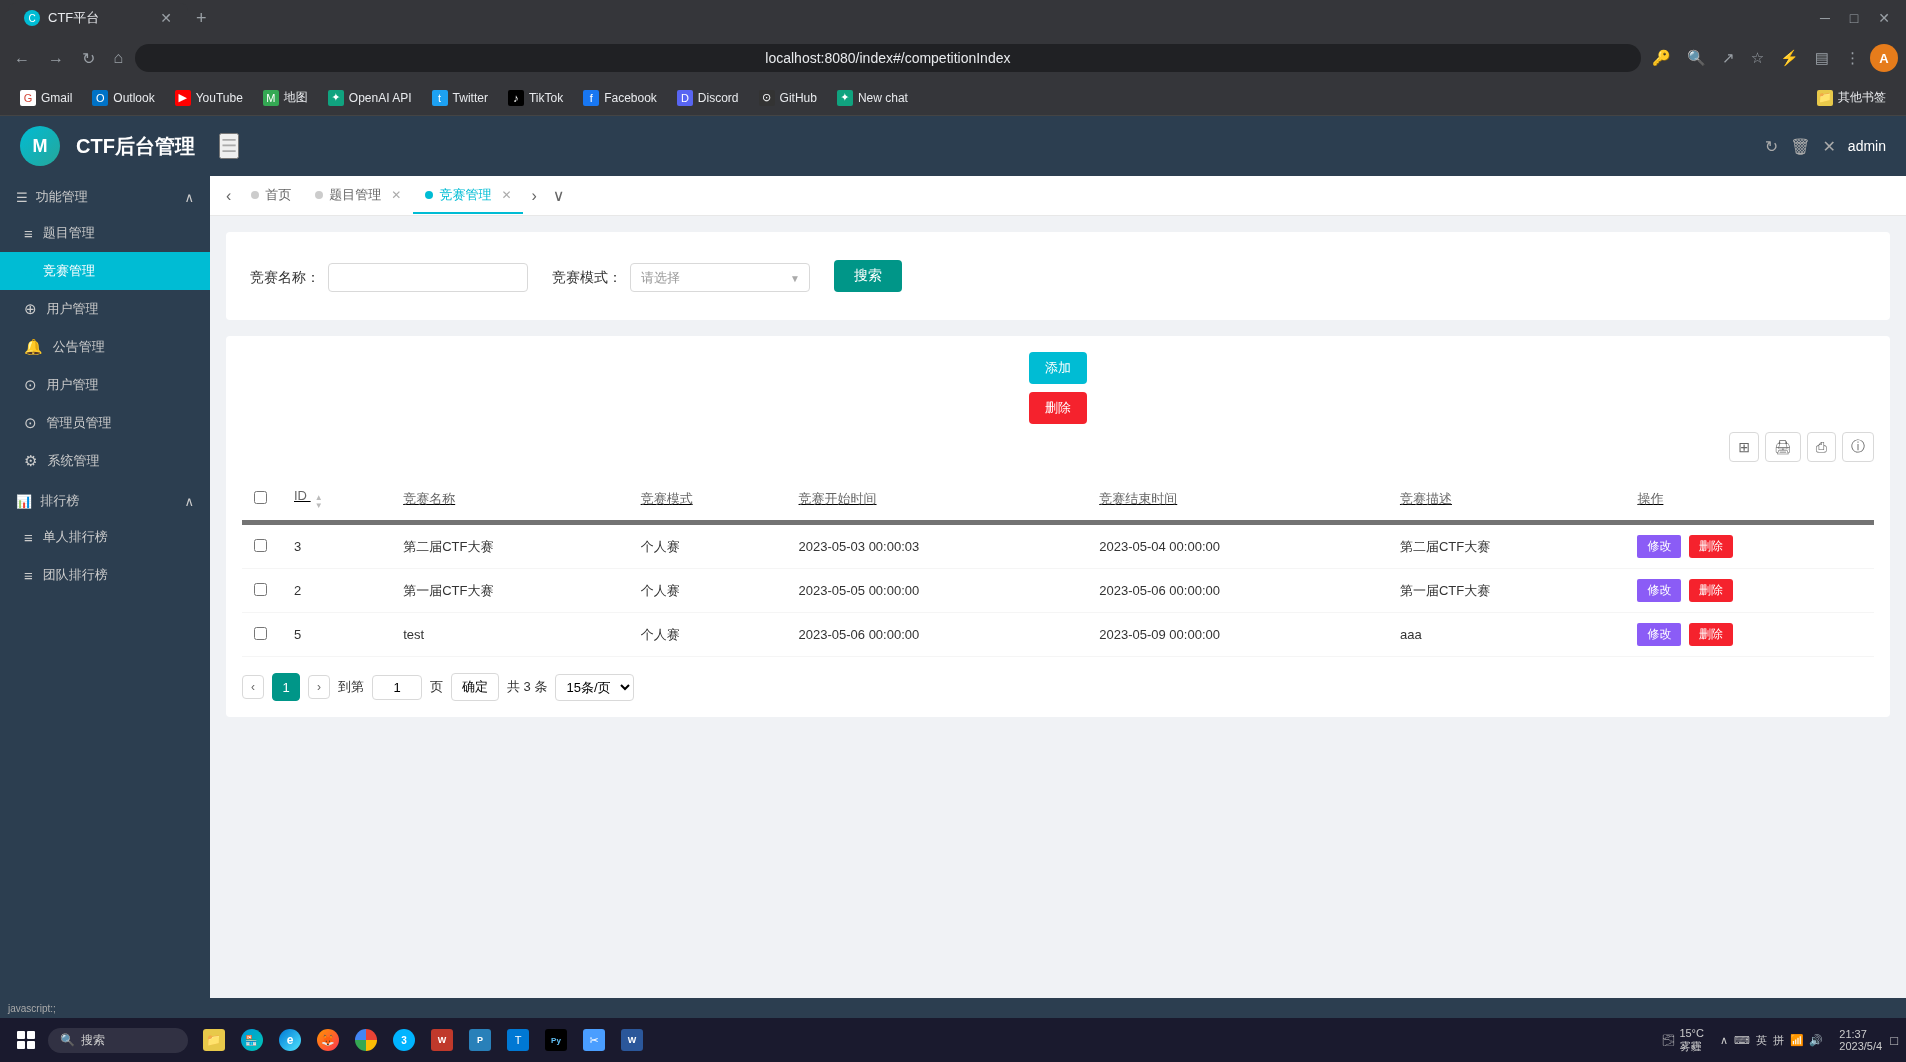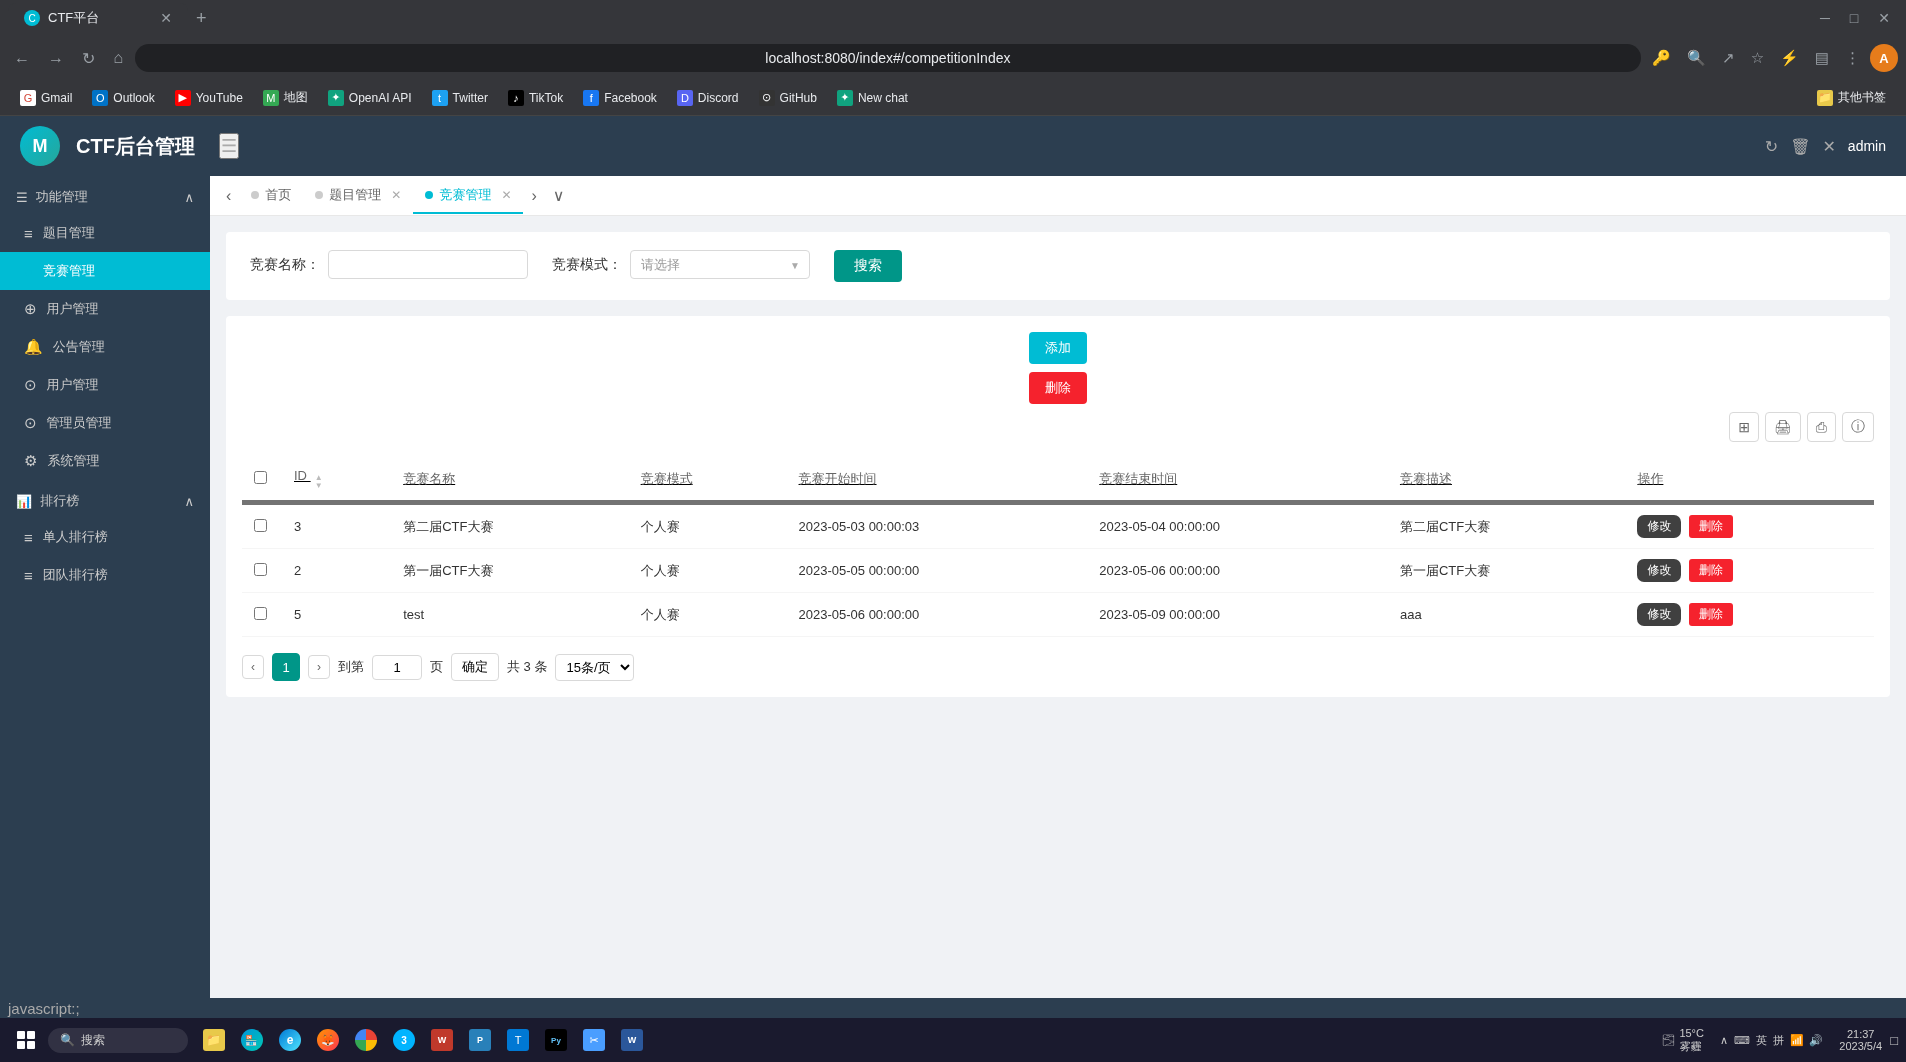--- a/index.html
+++ b/index.html
@@ -67,21 +67,21 @@
     .tab-nav-btn { background: none; border: none; color: #666; cursor: pointer; font-size: 16px; padding: 4px 8px; }
     .page-tab { display: flex; align-items: center; gap: 6px; padding: 8px 12px; font-size: 13px; color: #666; cursor: pointer; border-bottom: 2px solid transparent; margin-bottom: -1px; }
     .page-tab.active { color: #00bcd4; border-bottom-color: #00bcd4; }
     .page-tab .dot { width: 8px; height: 8px; border-radius: 50%; background: #ccc; }
     .page-tab.active .dot { background: #00bcd4; }
     .page-tab .tab-x { font-size: 12px; color: #aaa; margin-left: 4px; }
 
     .content-inner { flex: 1; padding: 16px; overflow-y: auto; }
 
     
-    .search-panel { background: white; border-radius: 4px; padding: 18px 24px; margin-bottom: 16px; display: flex; align-items: flex-start; gap: 24px; }
+    .search-panel { background: white; border-radius: 4px; padding: 28px 24px; margin-bottom: 16px; display: flex; align-items: flex-end; gap: 24px; }
     .search-field { display: flex; align-items: center; gap: 8px; }
     .search-label { color: #333; font-size: 14px; white-space: nowrap; }
     .search-input { border: 1px solid #d9d9d9; border-radius: 4px; padding: 6px 10px; font-size: 13px; width: 200px; outline: none; }
     .search-select { border: 1px solid #d9d9d9; border-radius: 4px; padding: 6px 10px; font-size: 13px; width: 180px; background: white; color: #999; outline: none; appearance: none; cursor: pointer; }
     .search-select-wrapper { position: relative; }
     .search-select-wrapper::after { content: '▼'; position: absolute; right: 10px; top: 50%; transform: translateY(-50%); color: #aaa; font-size: 10px; pointer-events: none; }
     .search-btn { background: #009688; color: white; border: none; border-radius: 4px; padding: 7px 20px; font-size: 14px; cursor: pointer; }
 
     
     .table-panel { background: white; border-radius: 4px; padding: 16px; }
@@ -94,48 +94,48 @@
     table { width: 100%; border-collapse: collapse; font-size: 13px; }
     thead tr { border-bottom: 5px solid #737373; text-decoration: underline; }
     th { color: #666; font-weight: normal; padding: 10px 12px; text-align: left; }
     td { padding: 10px 12px; border-bottom: 1px solid #f5f5f5; color: #333; }
     .checkbox-cell { width: 40px; }
     input[type="checkbox"] { cursor: pointer; }
 
     .sort-icons { display: inline-flex; flex-direction: column; margin-left: 4px; line-height: 1; }
     .sort-icons span { font-size: 8px; color: #bbb; line-height: 1; }
 
-    .btn-edit { background: #404040; color: white; border: none; border-radius: 7px; padding: 3px 10px; font-size: 12px; cursor: pointer; margin-right: 4px; }
+    .btn-edit { background: #8b5cf6; color: white; border: none; border-radius: 2px; padding: 3px 10px; font-size: 12px; cursor: pointer; margin-right: 4px; }
     .btn-delete { background: #f5222d; color: white; border: none; border-radius: 3px; padding: 3px 10px; font-size: 12px; cursor: pointer; }
 
     
     .pagination { display: flex; align-items: center; gap: 8px; margin-top: 16px; font-size: 13px; color: #333; }
     .page-nav { background: none; border: 1px solid #d9d9d9; border-radius: 4px; padding: 4px 8px; cursor: pointer; color: #666; font-size: 12px; }
     .page-btn { width: 28px; height: 28px; border-radius: 4px; border: 1px solid #d9d9d9; background: white; cursor: pointer; font-size: 13px; display: flex; align-items: center; justify-content: center; }
     .page-btn.active { background: #009688; color: white; border-color: #009688; }
     .page-input { width: 50px; border: 1px solid #d9d9d9; border-radius: 4px; padding: 4px 6px; text-align: center; font-size: 13px; outline: none; }
     .page-confirm { background: white; border: 1px solid #d9d9d9; border-radius: 4px; padding: 4px 10px; cursor: pointer; font-size: 13px; }
     .page-size-select { border: 1px solid #d9d9d9; border-radius: 4px; padding: 4px 6px; font-size: 13px; background: white; outline: none; cursor: pointer; }
 
     
     .taskbar { background: #1a1a2e; height: 44px; display: flex; align-items: center; padding: 0 8px; gap: 4px; }
     .taskbar-start { width: 36px; height: 36px; display: flex; align-items: center; justify-content: center; cursor: pointer; }
     .start-icon { display: grid; grid-template-columns: 1fr 1fr; gap: 2px; width: 18px; height: 18px; }
     .start-sq { background: white; border-radius: 1px; }
     .taskbar-search { display: flex; align-items: center; gap: 6px; background: rgba(255,255,255,0.1); border-radius: 20px; padding: 4px 12px; color: #ccc; font-size: 12px; cursor: pointer; min-width: 140px; }
     .taskbar-apps { display: flex; align-items: center; gap: 2px; margin-left: 4px; }
     .taskbar-app { width: 36px; height: 36px; display: flex; align-items: center; justify-content: center; cursor: pointer; border-radius: 4px; }
     .taskbar-right { margin-left: auto; display: flex; align-items: center; gap: 8px; color: #ccc; font-size: 11px; }
-    .time-display { text-align: center; color: #ccc; font-size: 11px; }
+    .time-display { text-align: left; color: #ccc; font-size: 11px; }
     .taskbar-tray { display: flex; align-items: center; gap: 6px; padding: 0 8px; }
     .weather-widget { display: flex; align-items: center; gap: 4px; color: #ccc; font-size: 11px; }
 
     
     .status-bar { background: #2c3e50; height: 20px; display: flex; align-items: center; padding: 0 8px; }
-    .status-text { color: #aaa; font-size: 15px; }
+    .status-text { color: #aaa; font-size: 10px; }
     .app-edge { width: 22px; height: 22px; border-radius: 50%; background: linear-gradient(135deg, #0078d4, #50e6ff); display: flex; align-items: center; justify-content: center; color: white; font-size: 12px; font-weight: bold; }
     .app-files { width: 22px; height: 22px; background: #e8c94a; border-radius: 3px; display: flex; align-items: center; justify-content: center; font-size: 12px; }
     .app-store { width: 22px; height: 22px; border-radius: 50%; background: linear-gradient(135deg, #0095d9, #00c8b4); display: flex; align-items: center; justify-content: center; color: white; font-size: 10px; }
     .app-firefox { width: 22px; height: 22px; border-radius: 50%; background: linear-gradient(135deg, #ff9400, #ff3750); display: flex; align-items: center; justify-content: center; color: white; font-size: 11px; }
     .app-chrome2 { width: 22px; height: 22px; border-radius: 50%; background: conic-gradient(#ea4335 0deg 90deg, #fbbc05 90deg 180deg, #34a853 180deg 270deg, #4285f4 270deg 360deg); }
     .app-360 { width: 22px; height: 22px; border-radius: 50%; background: #00b4ff; display: flex; align-items: center; justify-content: center; color: white; font-size: 10px; font-weight: bold; }
     .app-wps { width: 22px; height: 22px; background: #c0392b; border-radius: 3px; color: white; display: flex; align-items: center; justify-content: center; font-size: 9px; font-weight: bold; }
     .app-wps2 { width: 22px; height: 22px; background: #2980b9; border-radius: 3px; color: white; display: flex; align-items: center; justify-content: center; font-size: 9px; font-weight: bold; }
     .app-todo { width: 22px; height: 22px; background: #0078d4; border-radius: 3px; color: white; display: flex; align-items: center; justify-content: center; font-size: 11px; }
     .app-pycharm { width: 22px; height: 22px; background: #000; border-radius: 3px; color: #61c0f5; display: flex; align-items: center; justify-content: center; font-size: 8px; font-weight: bold; }

